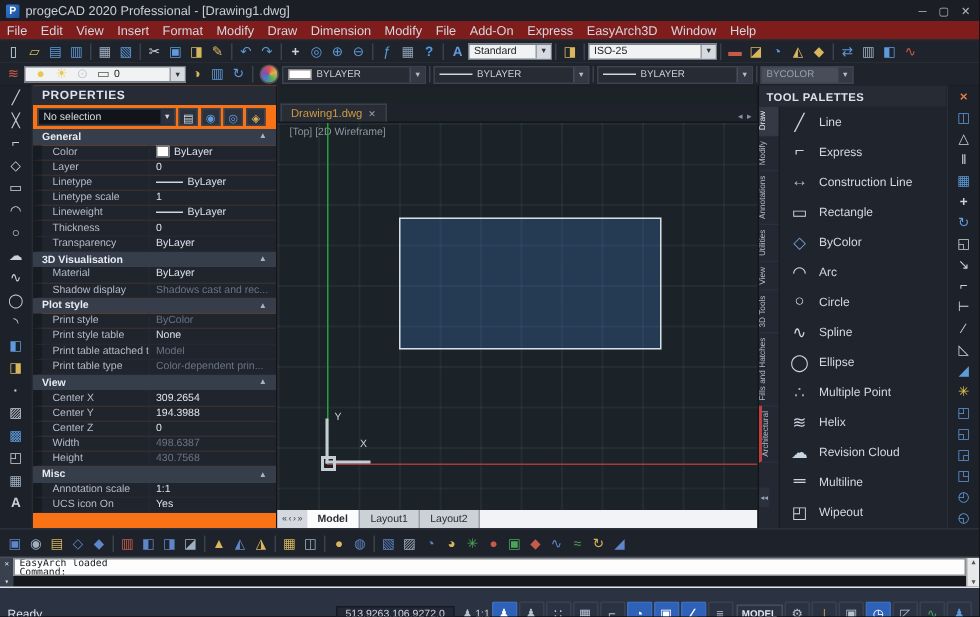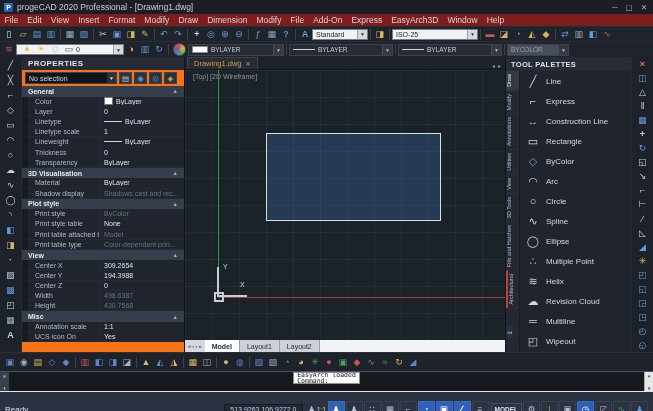--- a/index.html
+++ b/index.html
@@ -39,21 +39,21 @@
   .sechdr{height:10.5px;background:#363d4b;display:flex;align-items:center;padding:0 6px;font-size:7px;font-weight:bold;color:#e7ebf2;}
   .sechdr .caret{margin-left:auto;font-size:5.5px;color:#aab2bf;}
   .prow{height:10.2px;display:flex;align-items:center;border-left:6px solid #171b22;border-bottom:1px solid #242935;box-sizing:border-box;background:#1f242d;}
   .pl{flex:0 0 72px;padding-left:7px;color:#b4bbc7;overflow:hidden;white-space:nowrap;border-right:1px solid #242935;height:100%;display:flex;align-items:center;box-sizing:border-box;}
   .pv{flex:1;padding-left:4px;color:#dde3ec;display:flex;align-items:center;gap:3px;overflow:hidden;white-space:nowrap;}
   .pv.muted,.pv.muted span{color:#6b7484;}
   .sw7{width:7px;height:6px;background:#fff;border:1px solid #777;display:inline-block;}
   .ln18{width:18px;height:1px;background:#cfd6de;display:inline-block;}
   
   .draw{width:320px;display:flex;flex-direction:column;background:#1b2228;}
-  .doctabs{height:13px;background:#1e222a;display:flex;align-items:flex-end;padding-left:2px;border-bottom:1px solid #12151a;box-sizing:border-box;}
+  .doctabs{height:13px;background:#1e222a;display:flex;align-items:flex-end;padding-left:2px;border-bottom:1px solid #12151a;box-sizing:border-box;margin-top:12px;}
   .doctab{height:12px;background:#272c35;display:flex;align-items:center;gap:4px;padding:0 6px;font-size:7.5px;color:#d29a43;border:1px solid #3a404c;border-bottom:none;box-sizing:border-box;}
   .doctab .x{color:#9aa2ae;font-size:6px;}
   .docnav{margin-left:auto;display:flex;gap:3px;padding:0 4px;font-size:6px;color:#8b93a0;}
   .canvas{position:relative;flex:1;background-color:#1b2228;background-image:linear-gradient(rgba(150,170,190,0.075) 1px,transparent 1px),linear-gradient(90deg,rgba(150,170,190,0.075) 1px,transparent 1px);background-size:27px 27px;overflow:hidden;}
   .vplabel{position:absolute;left:8px;top:3px;font-size:7px;color:#8d97a1;}
   .axis-y{position:absolute;left:33px;top:0;width:1px;height:227px;background:#27a03b;}
   .axis-x{position:absolute;left:33px;top:227px;height:1px;right:0;background:#a93a38;}
   .selrect{position:absolute;left:81px;top:63px;width:175px;height:88px;background:rgba(62,118,190,0.30);border:1px solid #d9dee3;box-sizing:border-box;}
   .ucs-v{position:absolute;left:32px;top:197px;width:2px;height:30px;background:#c6ccd4;}
   .ucs-h{position:absolute;left:32px;top:225px;width:30px;height:2px;background:#c6ccd4;}
@@ -75,21 +75,21 @@
   .ptab.arch{border-right:2px solid #c04040;}
   .palitems{flex:1;display:flex;flex-direction:column;}
   .pitem{height:20px;display:flex;align-items:center;gap:4px;padding-left:4px;}
   .pitem .pic{width:18px;display:inline-flex;justify-content:center;font-size:11px;}
   .pitem .plb{font-size:8px;color:#d3d9e1;}
   .palhandle{position:absolute;left:0;bottom:14px;font-size:5px;color:#9aa2af;background:#2b313c;padding:3px 1px;}
   
   .bottomtb{position:absolute;top:352px;left:0;right:0;height:19px;background:#1e222a;border-top:1px solid #2b303a;display:flex;align-items:center;padding:0 3px;box-sizing:border-box;}
   .cmd{position:absolute;top:371px;left:0;right:0;height:20px;display:flex;border-top:1px solid #4a4f5a;font-family:"DejaVu Sans Mono",monospace;}
   .cmdside{width:9px;background:#3a414e;display:flex;flex-direction:column;align-items:center;justify-content:space-between;padding:1px 0;font-size:5px;color:#dfe3ea;}
-  .cmdmain{flex:1;display:flex;flex-direction:column;align-items:center;}
+  .cmdmain{flex:1;display:flex;flex-direction:column;}
   .cmdhist{height:12px;background:#fdfdfd;border:1px solid #8b9097;box-sizing:border-box;font-size:6.5px;line-height:5.5px;color:#15181d;padding:0 3px;overflow:hidden;}
   .cmdprompt{flex:1;background:#ffffff;font-size:6.5px;color:#15181d;display:flex;align-items:center;padding:0 3px;gap:1px;}
   .caret1{display:inline-block;width:1px;height:7px;background:#222;}
   .cmdscroll{width:8px;background:#e6e8ea;display:flex;flex-direction:column;align-items:center;justify-content:space-between;font-size:4.5px;color:#555;padding:1px 0;border-left:1px solid #aaa;}
   .status{position:absolute;top:391px;left:0;right:0;height:20px;background:#2b3242;border-top:1px solid #e5e5e5;display:flex;align-items:center;padding:17px 5px;box-sizing:border-box;}
   .ready{font-size:8px;color:#dfe4ec;}
   .coords{margin-left:auto;background:#222836;border:1px solid #161a24;padding:1px 5px;font-size:7px;color:#ccd3df;}
   .scalegrp{display:flex;align-items:center;gap:2px;margin-left:6px;font-size:7px;color:#c4ccd9;}
   .tg{width:15px;height:14px;display:inline-flex;align-items:center;justify-content:center;font-size:8.5px;border:1px solid rgba(255,255,255,0.07);border-radius:1px;margin-left:1px;color:#b9c2d0;}
   .modelbox{font-size:6.5px;font-weight:bold;color:#dfe5ee;padding:2px 3px;border:1px solid rgba(255,255,255,0.14);margin-left:2px;}

